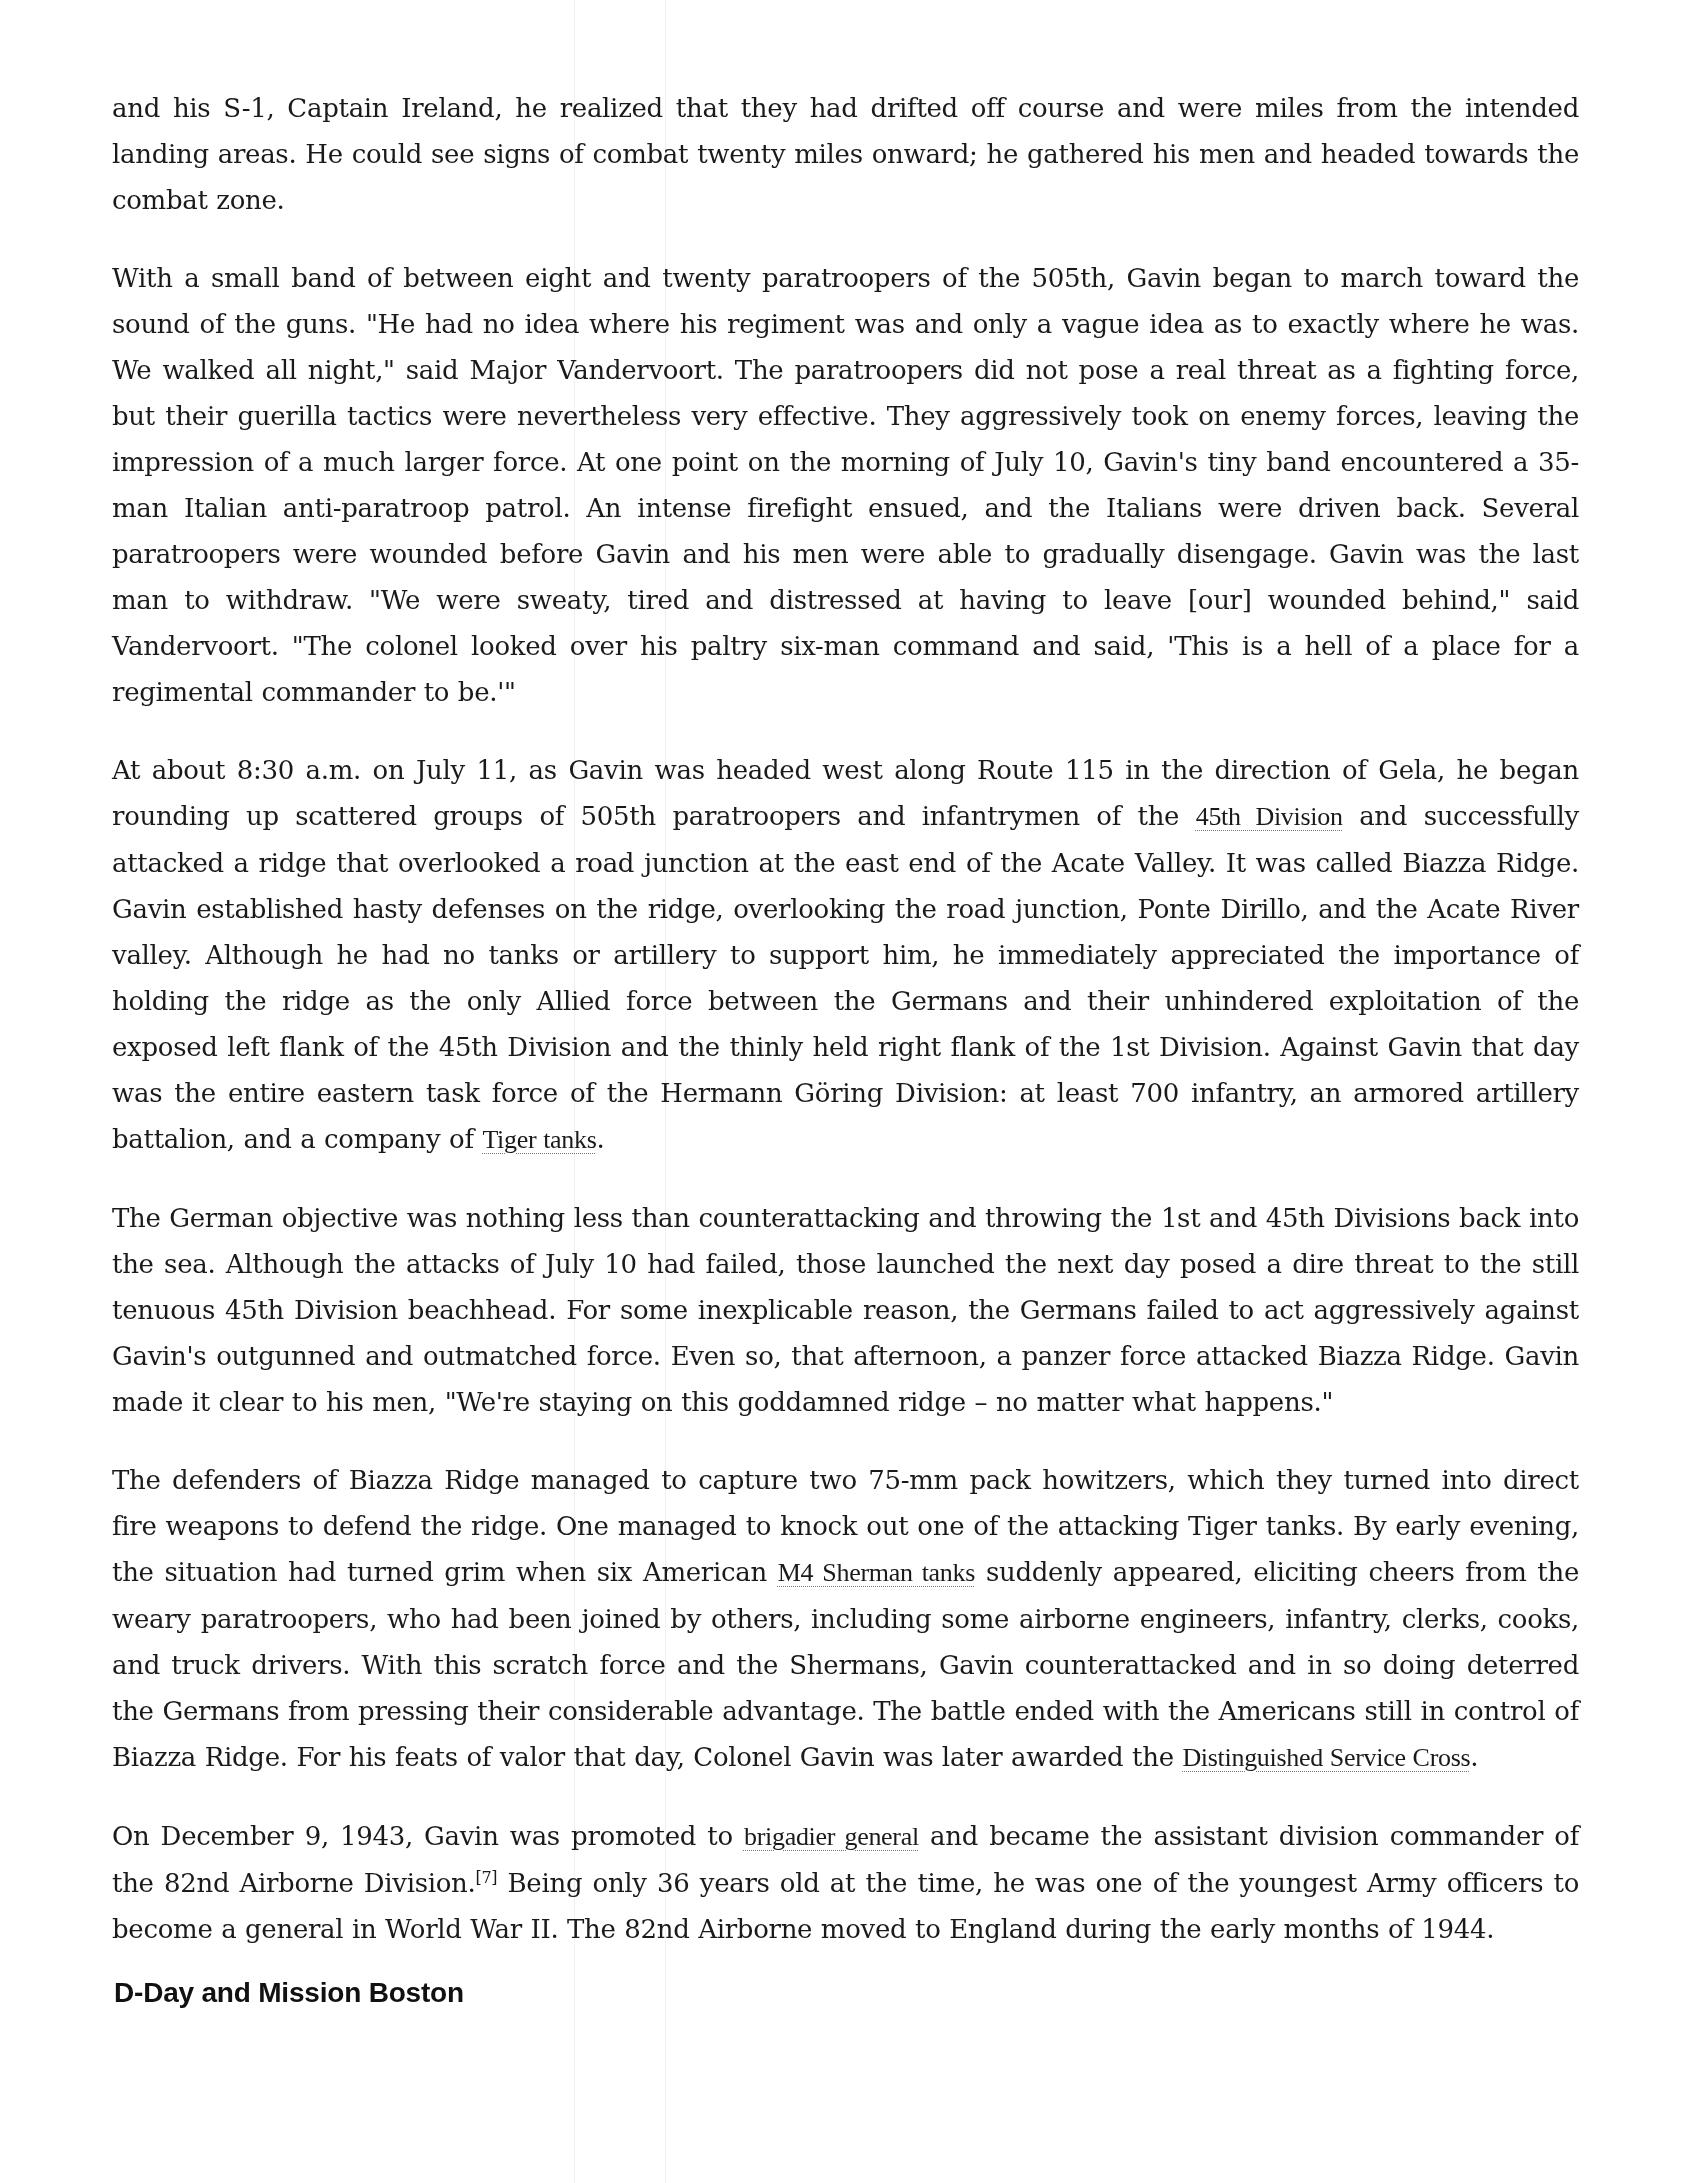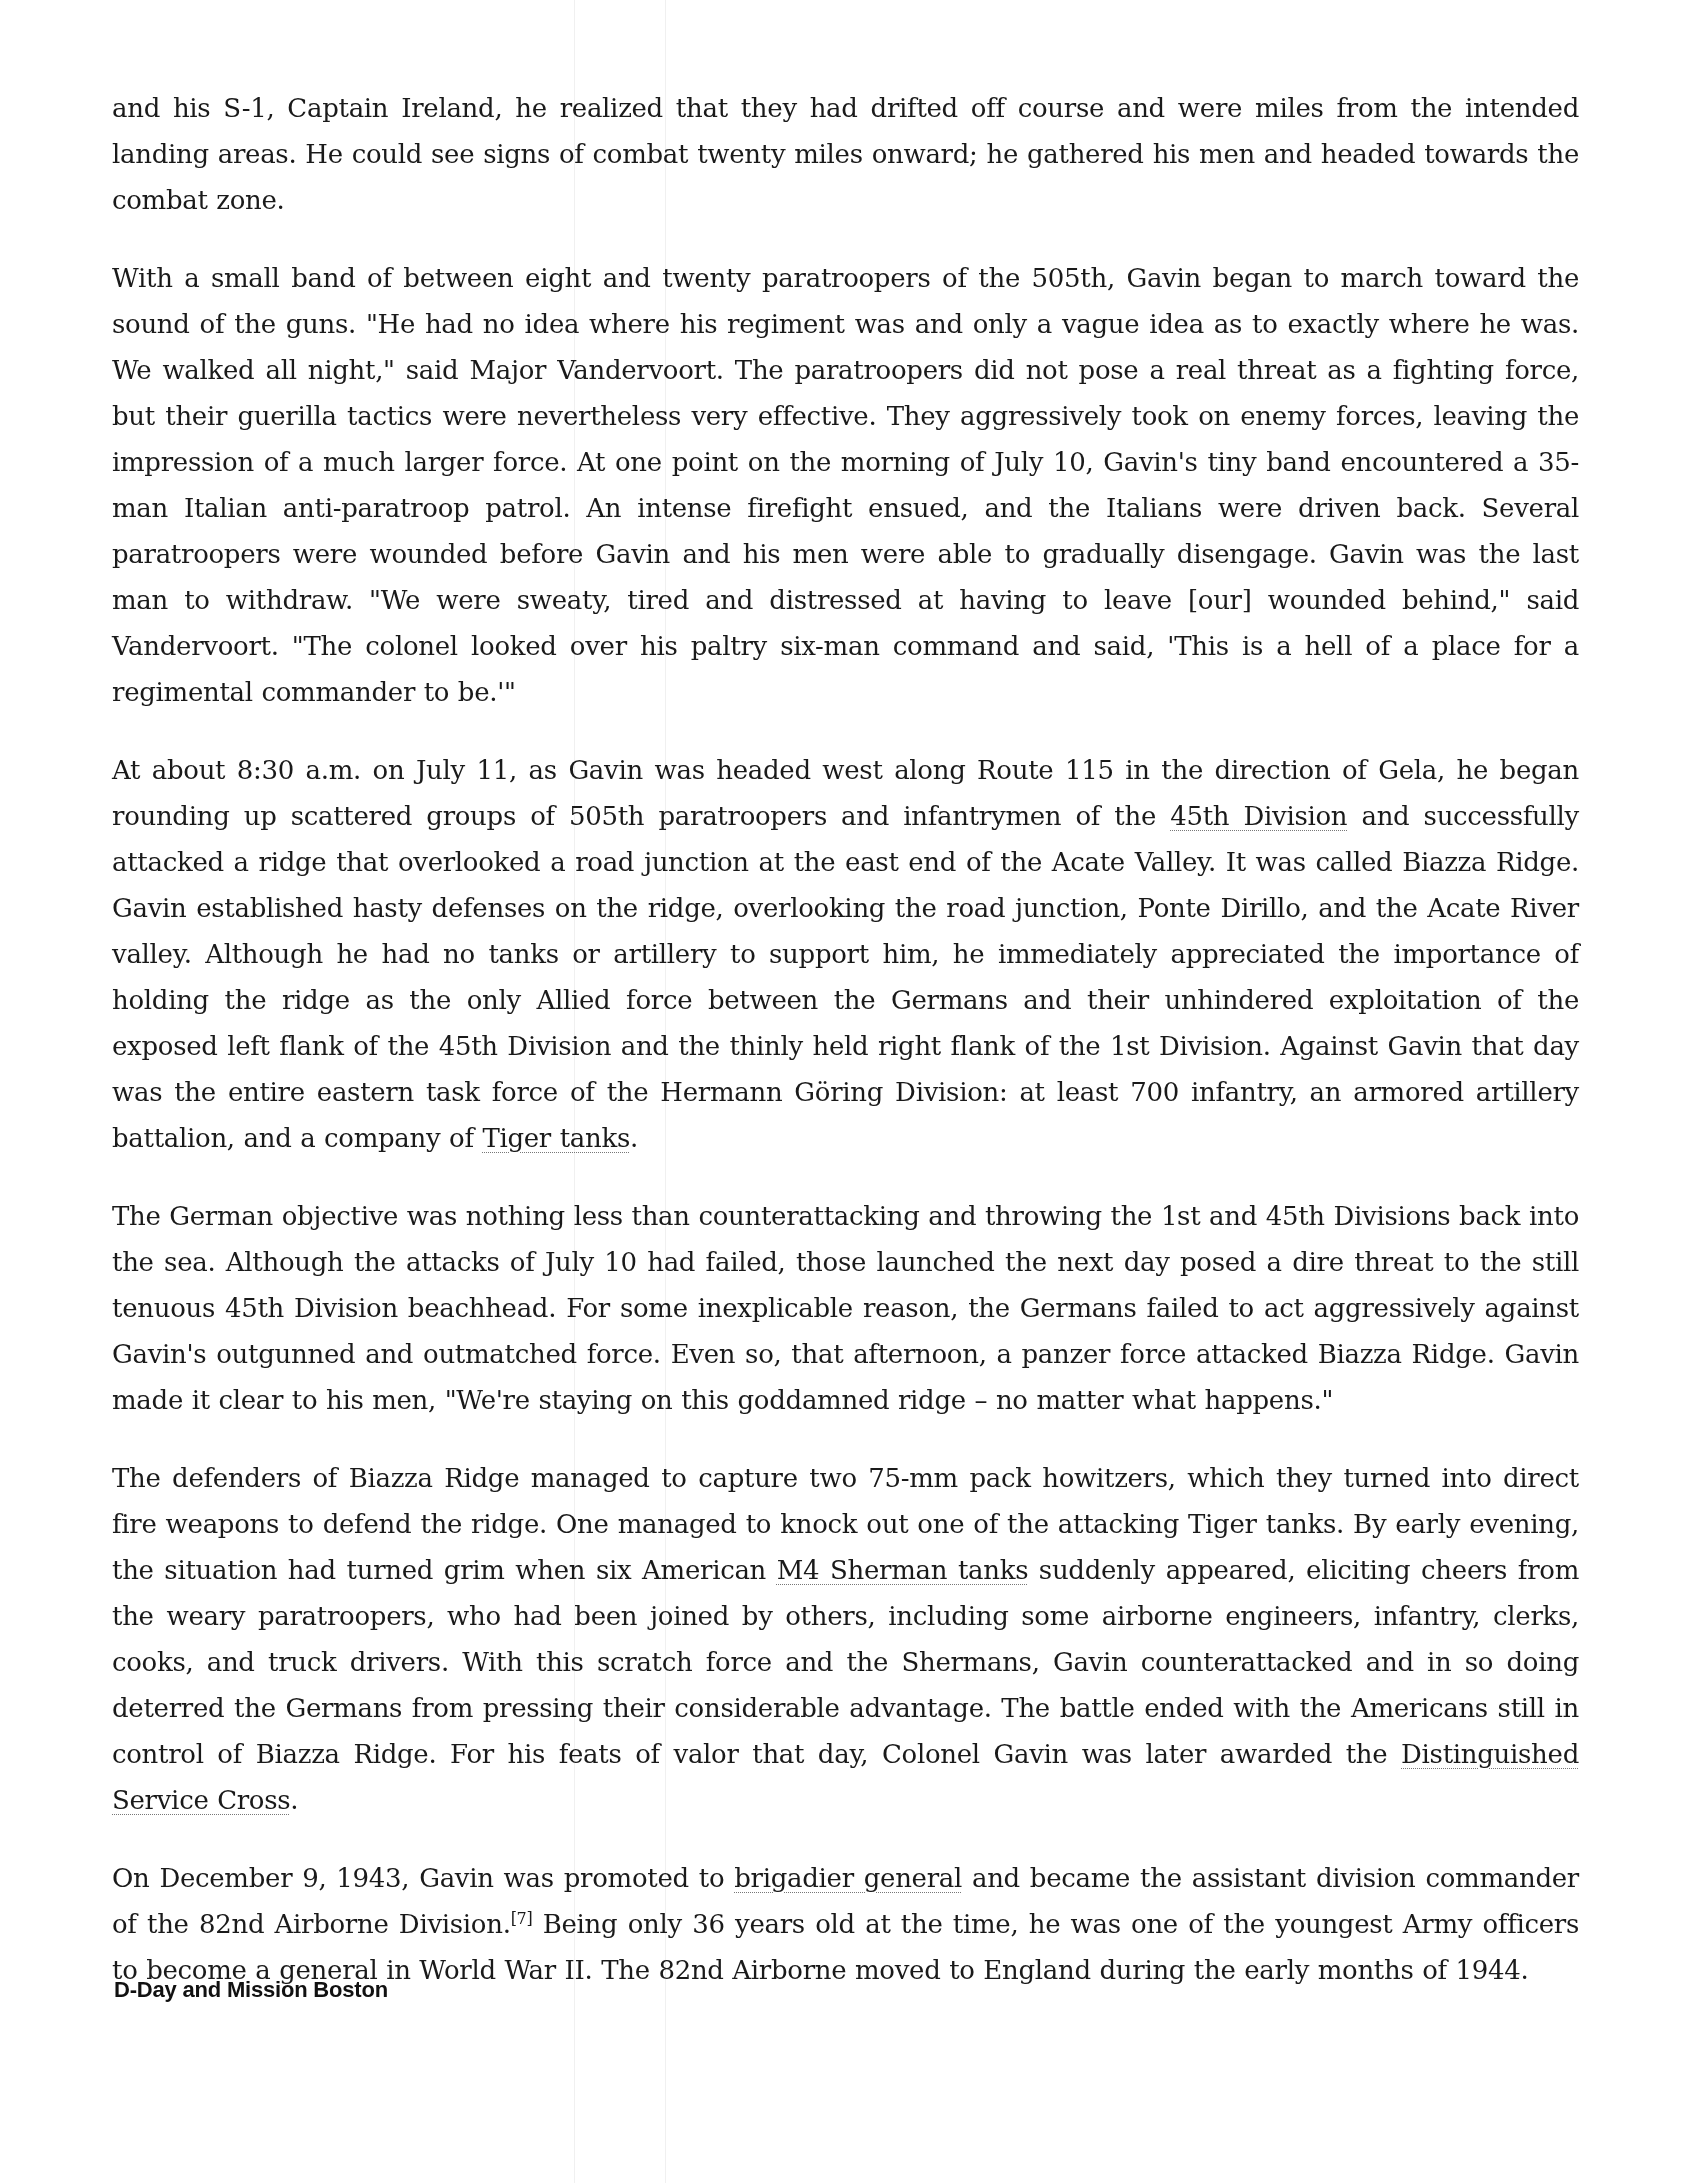--- a/index.html
+++ b/index.html
@@ -35,34 +35,35 @@
     text-align: justify;
     letter-spacing: -0.3px;
     word-spacing: 0.7px;
   }
   .link {
     text-decoration: underline dotted #777;
     text-underline-offset: 5.3px;
     text-decoration-thickness: 1.3px;
     color: inherit;
     cursor: pointer;
+    font-family: Liberation Serif, serif;
   }
   sup.cite {
     font-size: 16px;
     line-height: 0;
     vertical-align: 9.3px;
   }
   h2.section-heading {
     position: absolute;
     left: 114px;
     top: 1977px;
     margin: 0;
     font-family: "Liberation Sans", "DejaVu Sans", sans-serif;
     font-weight: bold;
-    font-size: 22px;
+    font-size: 28px;
     letter-spacing: -0.2px;
     color: #111;
   }
 </style>
 </head>
 <body>
 
 <div class="scan-fold" style="left: 574px;"></div>
 <div class="scan-fold" style="left: 665px;"></div>
 

